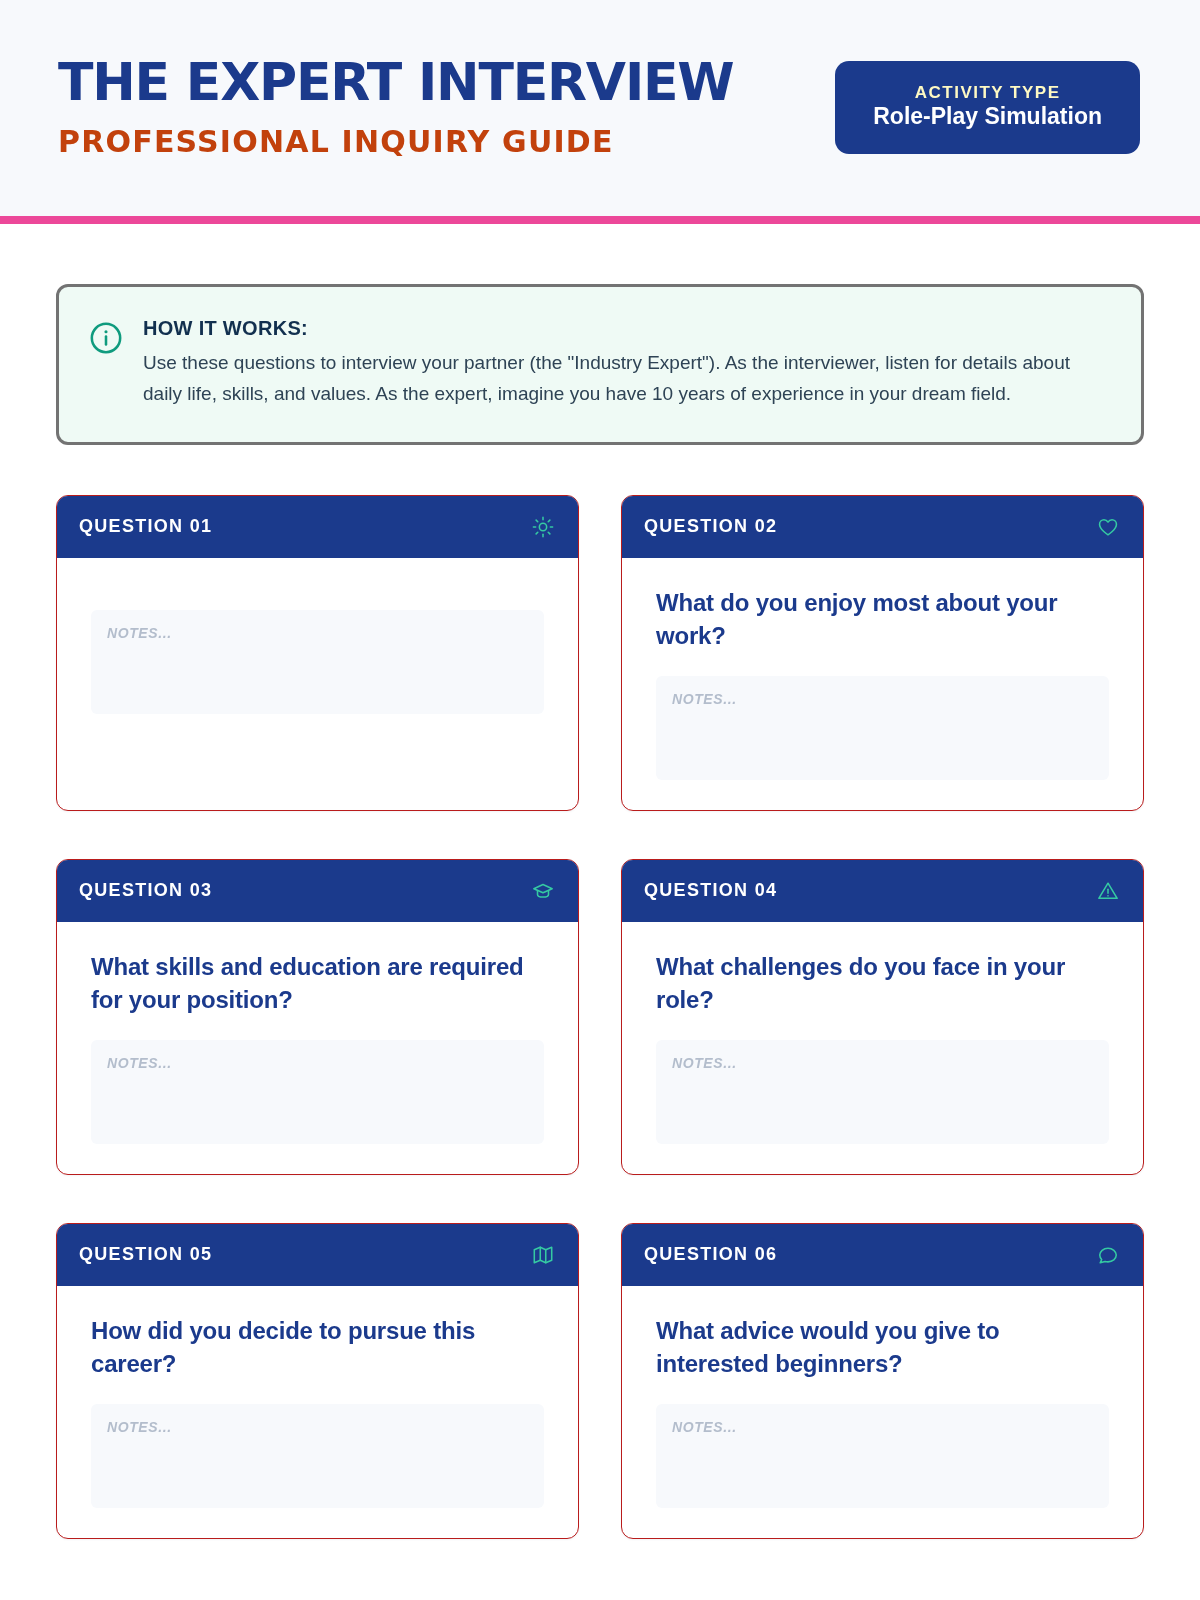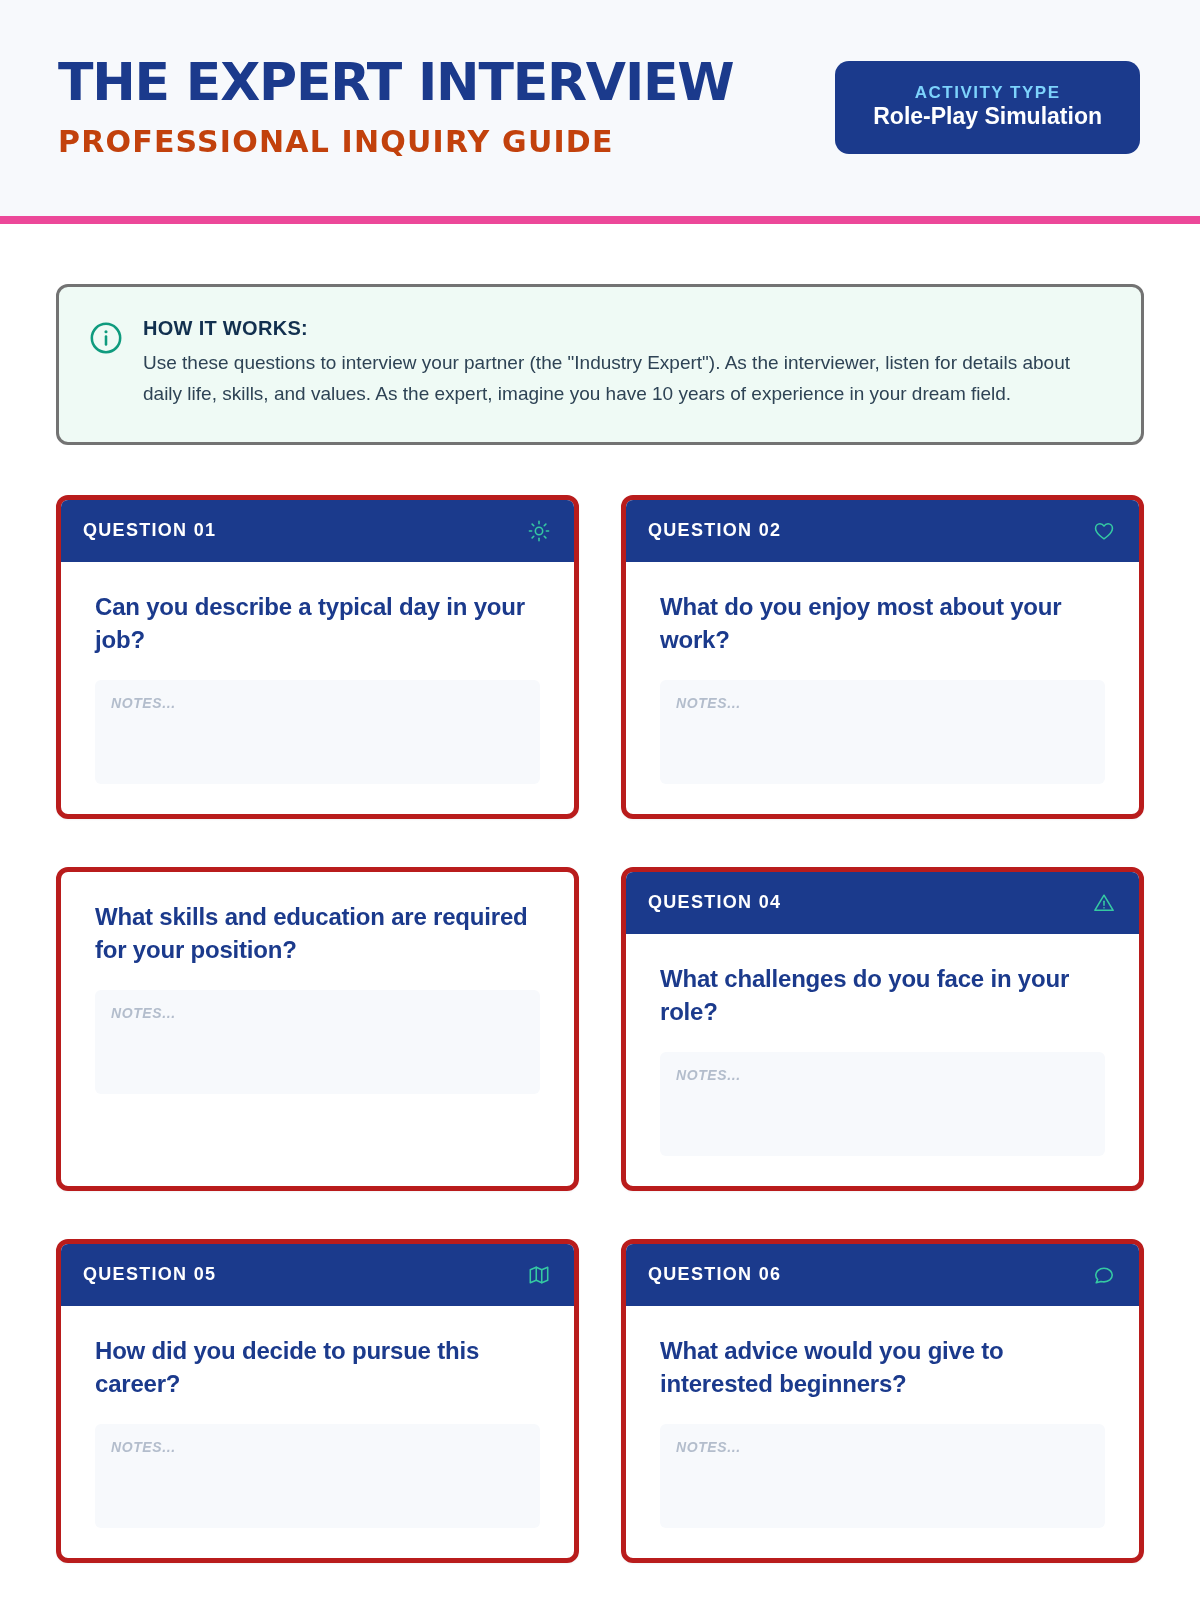--- a/index.html
+++ b/index.html
@@ -46,21 +46,21 @@
 
   .activity-badge {
     background: #1b3a8c;
     border-radius: 14px;
     padding: 22px 38px 24px 38px;
     text-align: center;
     min-width: 288px;
     margin-right: 4px;
   }
   .activity-badge .badge-label {
-    color: #7dd3fc;
+    color: #fef9c3;
     font-size: 17px;
     font-weight: 700;
     letter-spacing: 1.5px;
   }
   .activity-badge .badge-value {
     color: #ffffff;
     font-size: 23px;
     font-weight: 700;
   }
 
@@ -103,21 +103,21 @@
   
   .grid {
     margin-top: 50px;
     display: grid;
     grid-template-columns: repeat(2, 1fr);
     gap: 48px 42px;
   }
 
   .qcard {
     background: #ffffff;
-    border: 5px solid #b91c1c;
+    border: 1px solid #b91c1c;
     border-radius: 12px;
     overflow: hidden;
     box-shadow: 0 1px 2px rgba(20,40,80,0.05);
   }
 
   .qhead {
     background: #1b3a8c;
     padding: 18px 24px 18px 22px;
     display: flex;
     align-items: center;
@@ -203,21 +203,20 @@
             <line x1="1.5" y1="12" x2="4" y2="12"></line>
             <line x1="20" y1="12" x2="22.5" y2="12"></line>
             <line x1="4.5" y1="4.5" x2="6.3" y2="6.3"></line>
             <line x1="17.7" y1="17.7" x2="19.5" y2="19.5"></line>
             <line x1="19.5" y1="4.5" x2="17.7" y2="6.3"></line>
             <line x1="6.3" y1="17.7" x2="4.5" y2="19.5"></line>
           </svg>
         </span>
       </div>
       <div class="qbody">
-        <div class="qtext">Can you describe a typical day in your job?</div>
         <div class="notes">
           <span class="notes-ph">NOTES...</span>
         </div>
       </div>
     </div>
 
     <div class="qcard">
       <div class="qhead">
         <span class="qhead-label">QUESTION 02</span>
         <span class="qhead-icon">
@@ -228,20 +227,29 @@
       </div>
       <div class="qbody">
         <div class="qtext">What do you enjoy most about your work?</div>
         <div class="notes">
           <span class="notes-ph">NOTES...</span>
         </div>
       </div>
     </div>
 
     <div class="qcard">
+      <div class="qhead">
+        <span class="qhead-label">QUESTION 03</span>
+        <span class="qhead-icon">
+          <svg viewBox="0 0 24 24" width="22" height="22" fill="none" stroke="#35c9a2" stroke-width="1.7" stroke-linejoin="round" stroke-linecap="round">
+            <path d="M12 5 22 9.5 12 14 2 9.5z"></path>
+            <path d="M6 11.5v4.2c0 1.6 2.7 2.9 6 2.9s6-1.3 6-2.9v-4.2"></path>
+          </svg>
+        </span>
+      </div>
       <div class="qbody">
         <div class="qtext">What skills and education are required for your position?</div>
         <div class="notes">
           <span class="notes-ph">NOTES...</span>
         </div>
       </div>
     </div>
 
     <div class="qcard">
       <div class="qhead">

